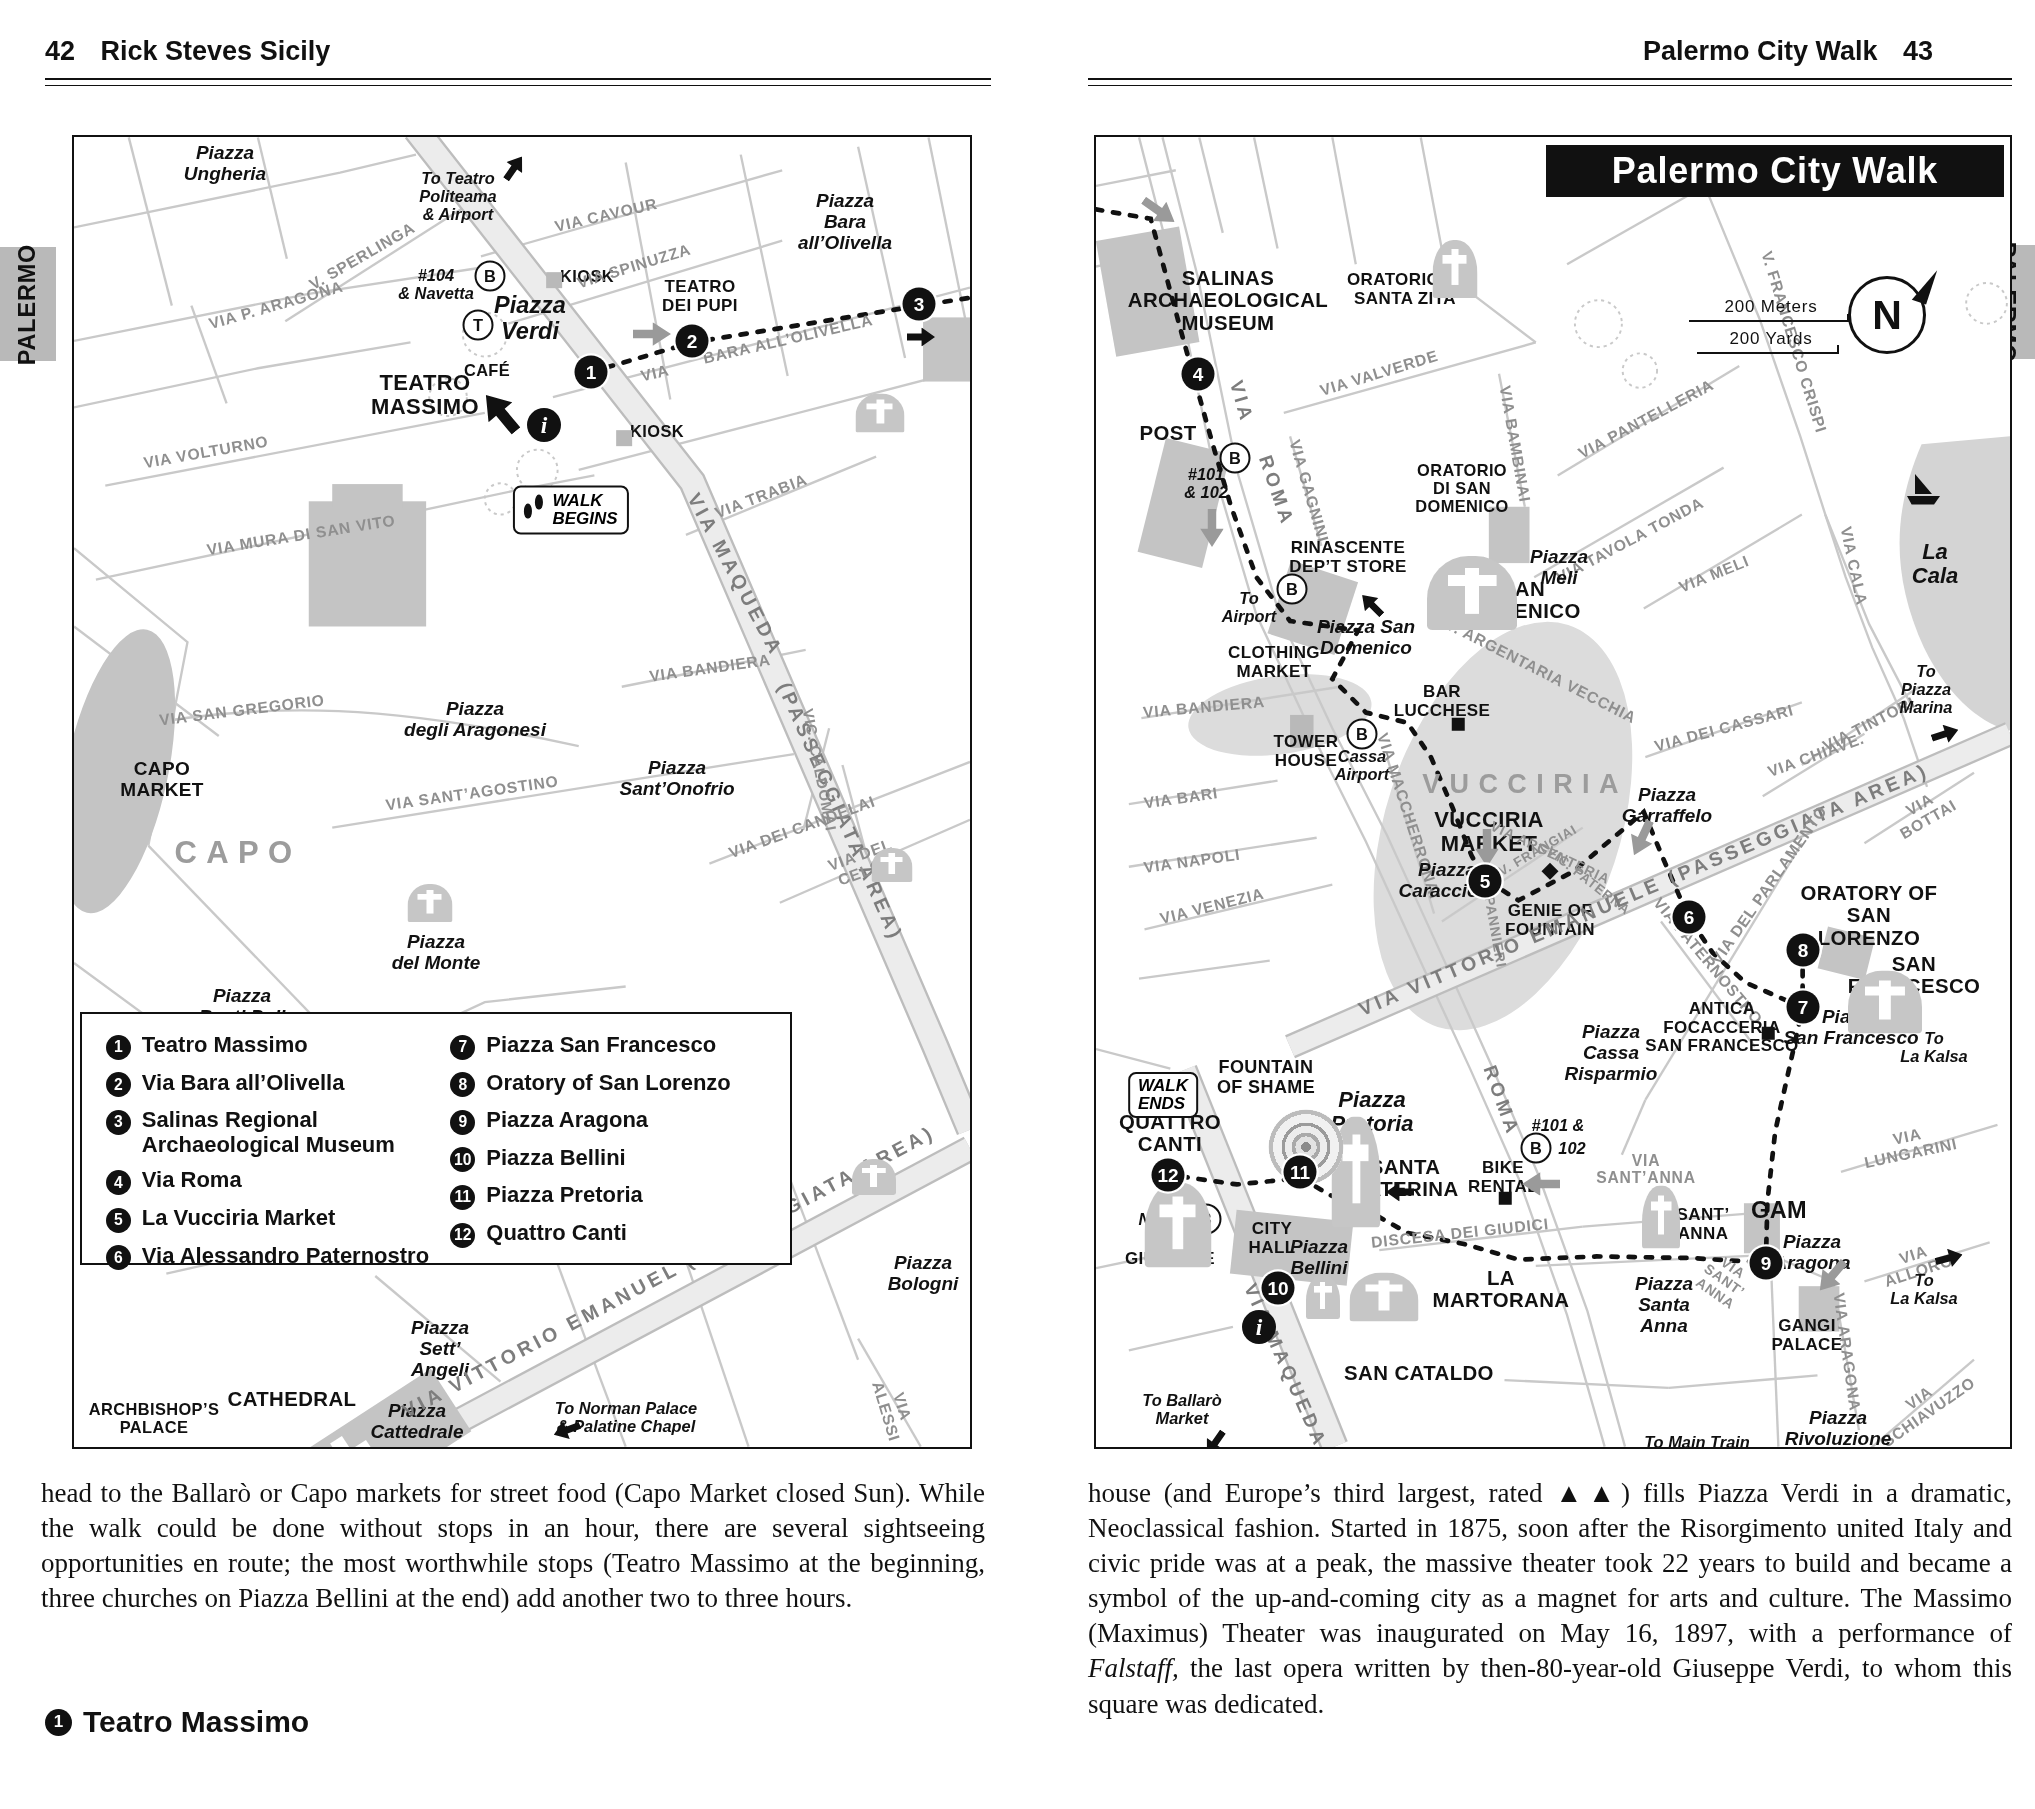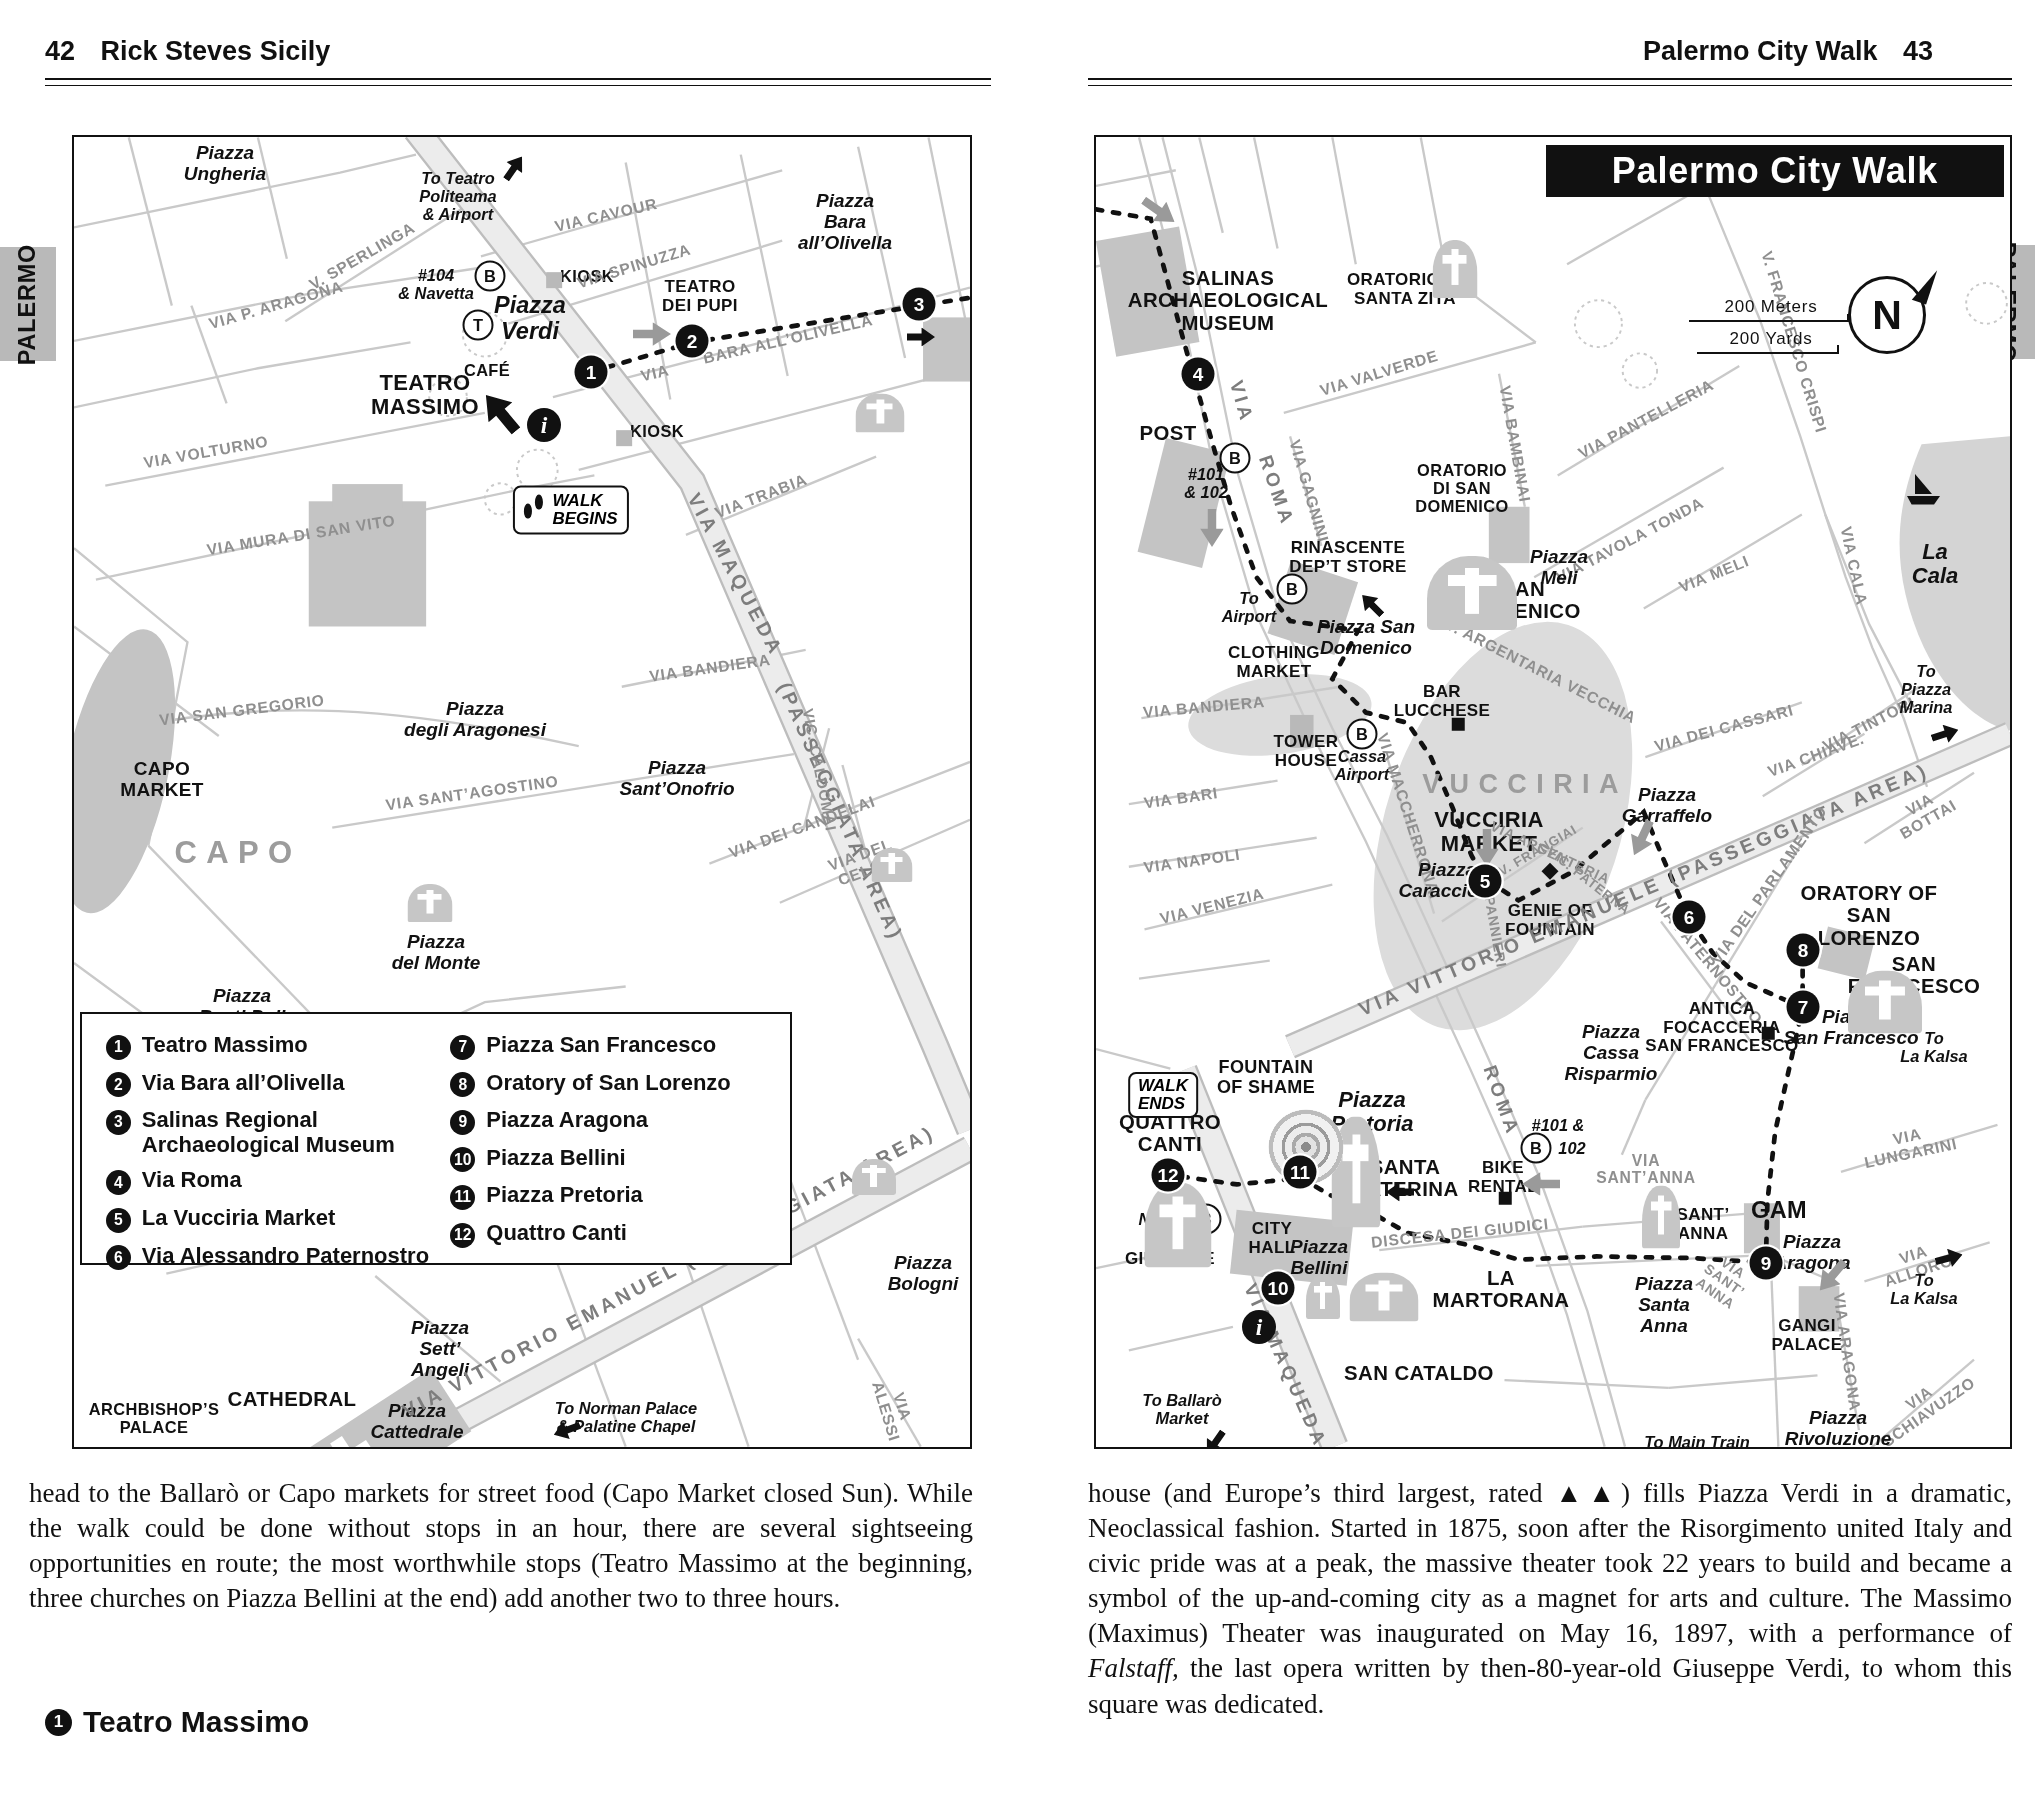--- a/index.html
+++ b/index.html
@@ -617,21 +617,21 @@
         <div class="stopc" style="left: 72px; top: 1038px; transform: translate(-50%, -50%);">12</div>
       </div>
 
     <div class="sign" style="left:67px;top:914px;padding:3.1px 7.8px;">
       <span class="stxt">WALK
 ENDS</span>
     </div>
     <div class="ic ic-ablk" style="left:78px;top:959px;transform:translate(-50%,-50%) rotate(115deg);"></div>
   </div>
 
-  <div class="bodycol" style="left:29px;top:1476px;width:944px;">head to the Ballarò or Capo markets for street food (Capo Market closed Sun). While the walk could be done without stops in an hour, there are several sightseeing opportunities en route; the most worthwhile stops (Teatro Massimo at the beginning, three churches on Piazza Bellini at the end) add another two to three hours.</div>
+  <div class="bodycol" style="left:41px;top:1476px;width:944px;">head to the Ballarò or Capo markets for street food (Capo Market closed Sun). While the walk could be done without stops in an hour, there are several sightseeing opportunities en route; the most worthwhile stops (Teatro Massimo at the beginning, three churches on Piazza Bellini at the end) add another two to three hours.</div>
 
   <div class="subhead" style="left:45px;top:1705px;">
     <span class="hnum">1</span>
     <span class="htxt">Teatro Massimo</span>
   </div>
 
   <div class="bodycol" style="left:1088px;top:1476px;width:924px;"><span>house (and Europe’s third largest, rated ▲▲) fills Piazza Verdi in a dramatic, Neoclassical fashion. Started in 1875, soon after the Risorgimento united Italy and civic pride was at a peak, the massive theater took 22 years to build and became a symbol of the up-and-coming city as a magnet for arts and culture. The Massimo (Maximus) Theater was inaugurated on May 16, 1897, with a performance of </span><em>Falstaff,</em><span> the last opera written by then-80-year-old Giuseppe Verdi, to whom this square was dedicated.</span></div>
 
 </div>
 

